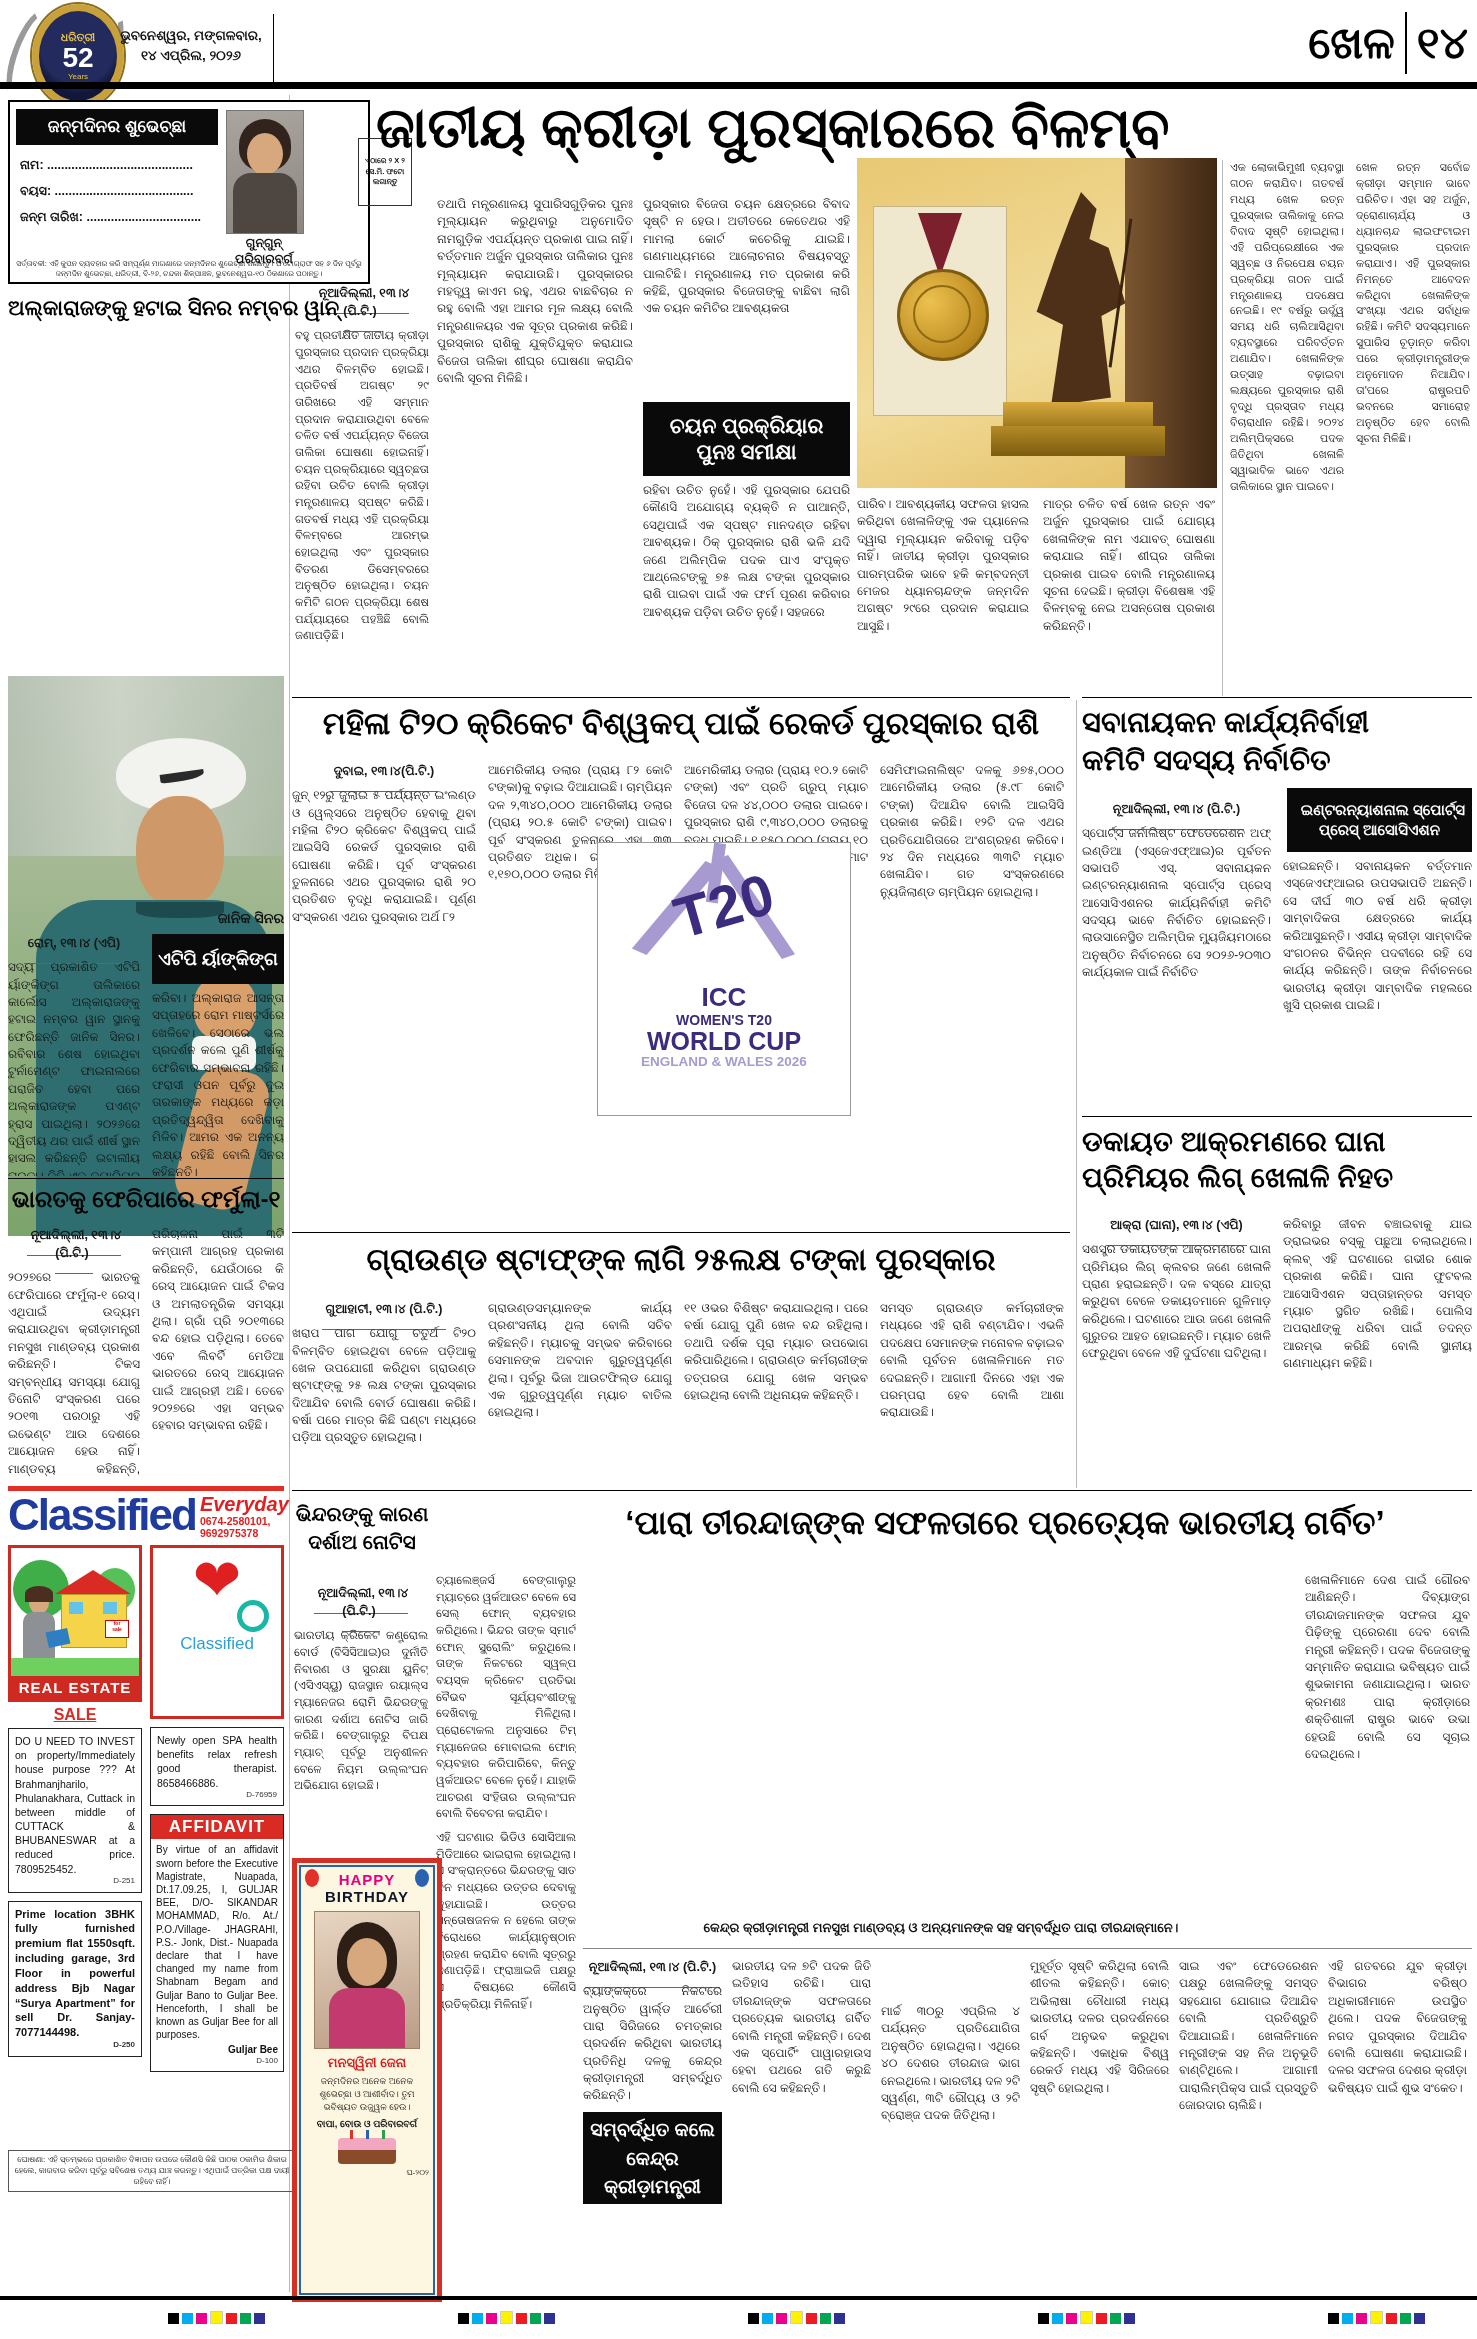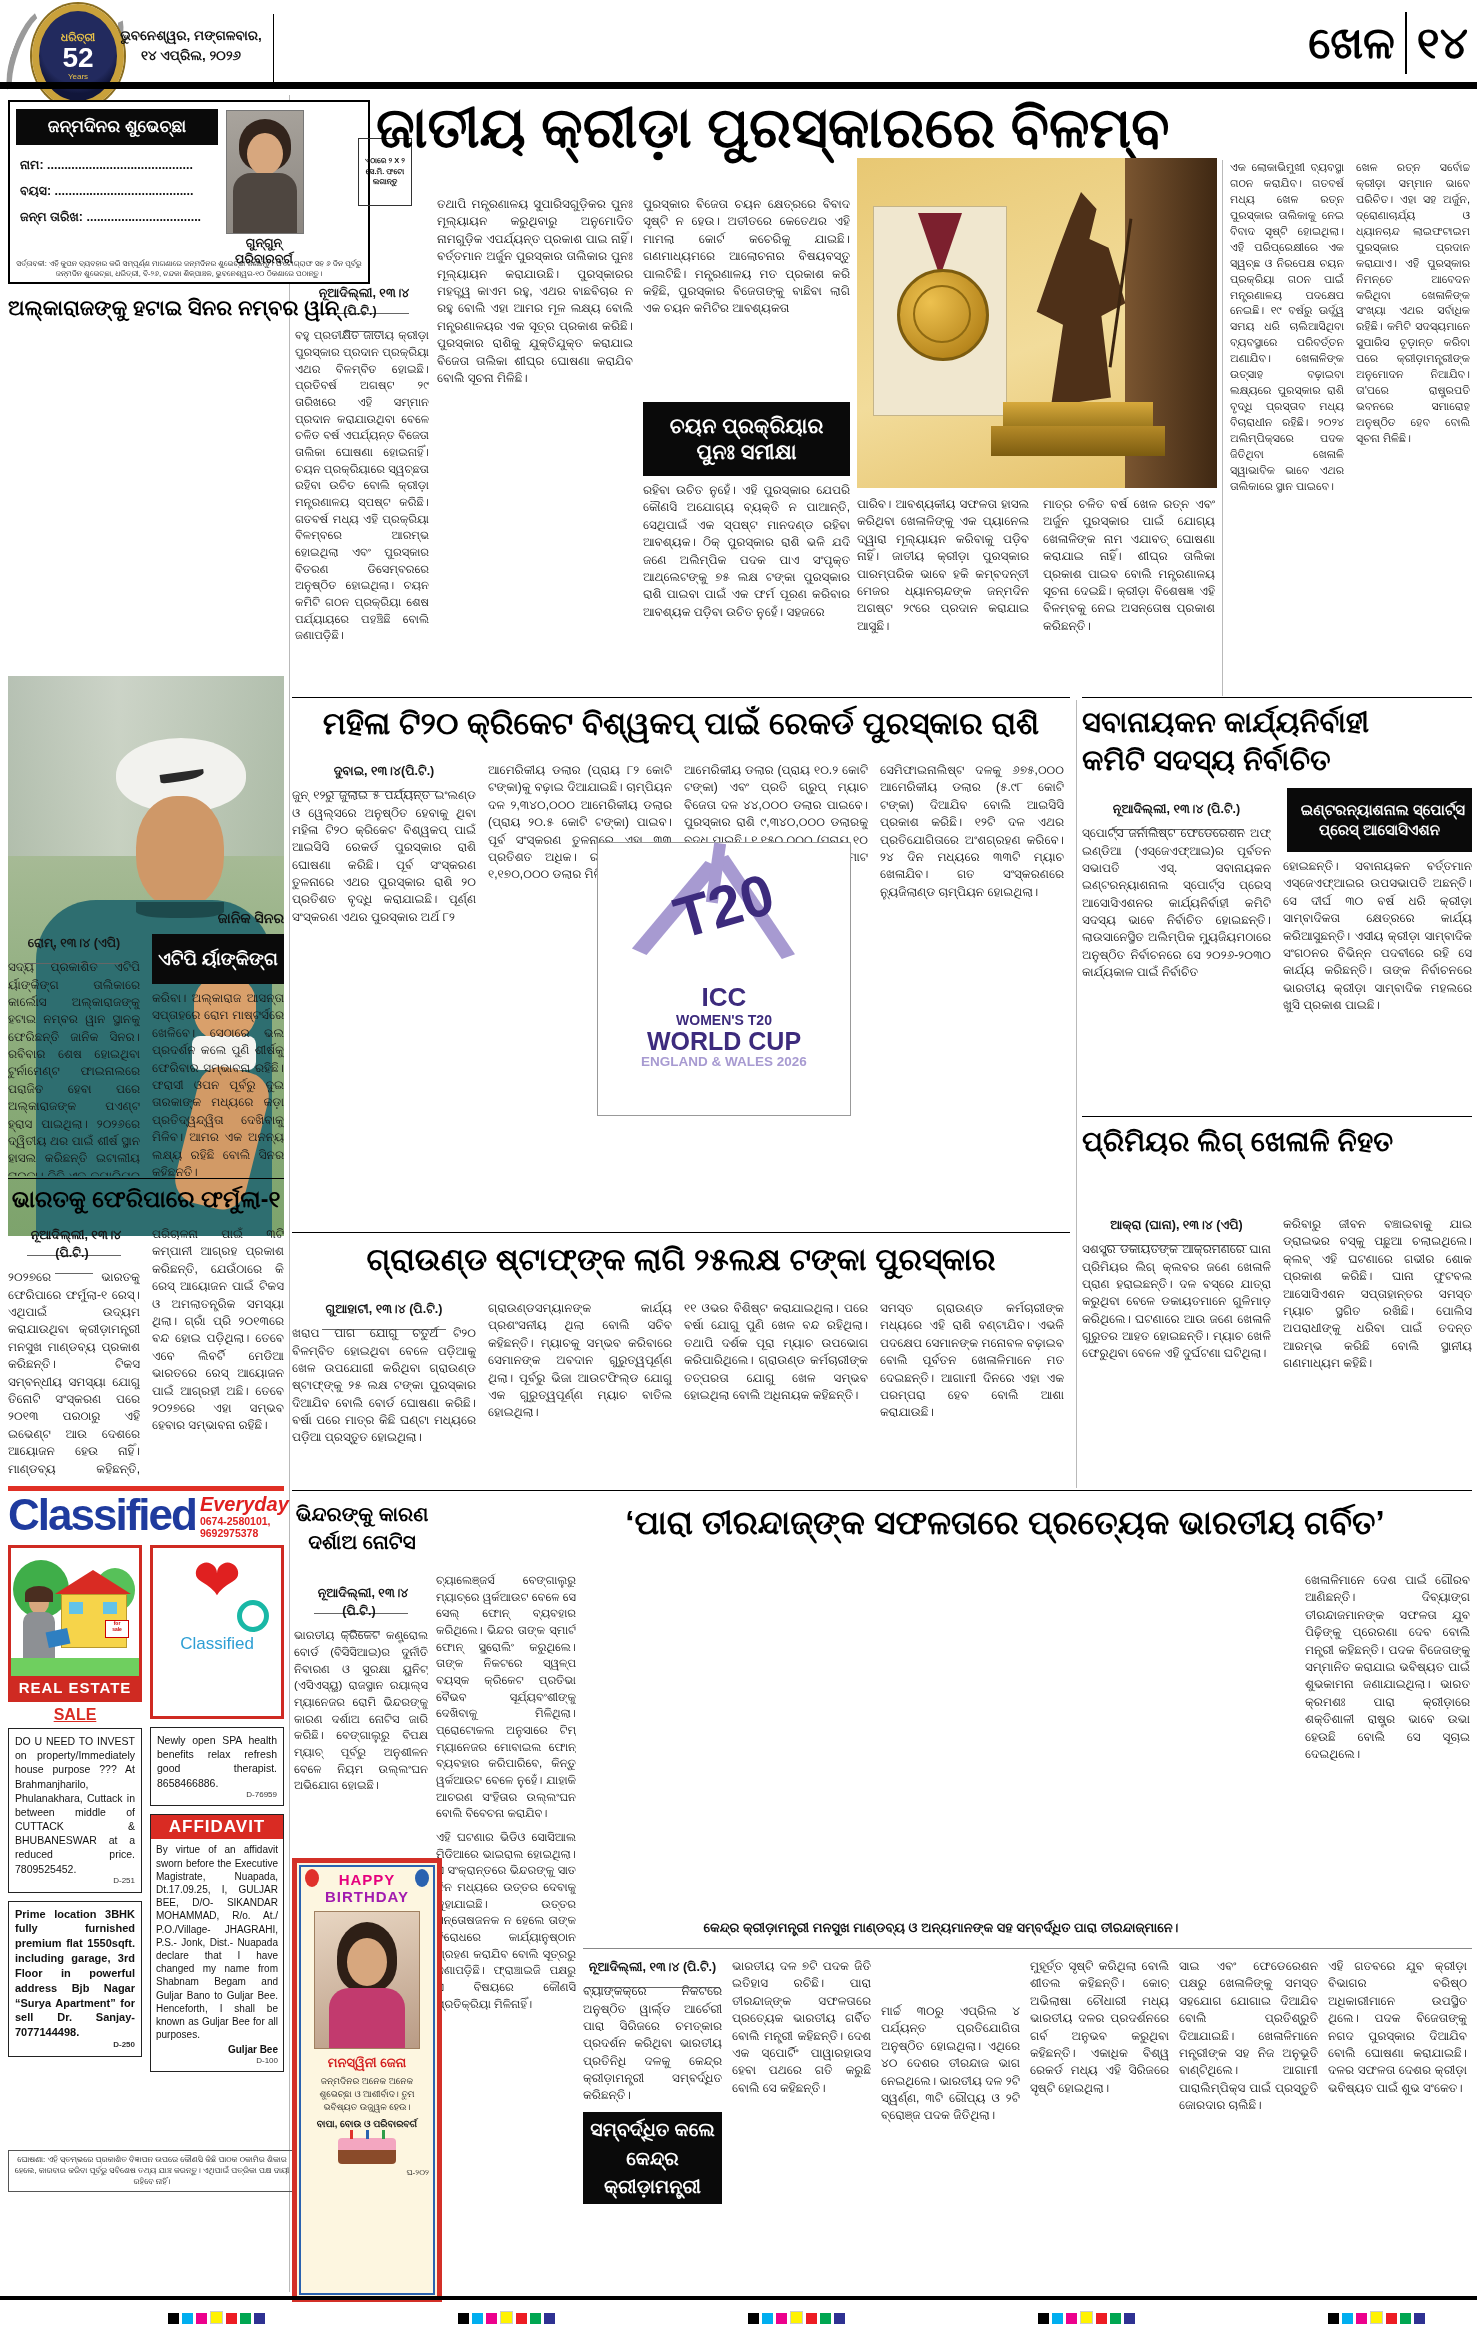--- a/index.html
+++ b/index.html
@@ -284,20 +284,21 @@
       <span class="dl"><span>ନୂଆଦିଲ୍ଲୀ, ୧୩।୪ (ପି.ଟି.)</span></span>
       <p>ସ୍ପୋର୍ଟ୍ସ ଜର୍ନାଲିଷ୍ଟ ଫେଡେରେଶନ ଅଫ୍ ଇଣ୍ଡିଆ (ଏସ୍‌ଜେଏଫ୍‌ଆଇ)ର ପୂର୍ବତନ ସଭାପତି ଏସ୍. ସବାନାୟକନ ଇଣ୍ଟରନ୍ୟାଶନାଲ ସ୍ପୋର୍ଟ୍ସ ପ୍ରେସ୍ ଆସୋସିଏଶନର କାର୍ଯ୍ୟନିର୍ବାହୀ କମିଟି ସଦସ୍ୟ ଭାବେ ନିର୍ବାଚିତ ହୋଇଛନ୍ତି। ଲାଉସାନେସ୍ଥିତ ଅଲିମ୍ପିକ ମ୍ୟୁଜିୟମଠାରେ ଅନୁଷ୍ଠିତ ନିର୍ବାଚନରେ ସେ ୨୦୨୬-୨୦୩୦ କାର୍ଯ୍ୟକାଳ ପାଇଁ ନିର୍ବାଚିତ</p>
     </div>
     <div class="bt col" style="width:189px;overflow:hidden;padding-top:58px;">
         <p>ହୋଇଛନ୍ତି। ସବାନାୟକନ ବର୍ତ୍ତମାନ ଏସ୍‌ଜେଏଫ୍‌ଆଇର ଉପସଭାପତି ଅଛନ୍ତି। ସେ ଦୀର୍ଘ ୩୦ ବର୍ଷ ଧରି କ୍ରୀଡ଼ା ସାମ୍ବାଦିକତା କ୍ଷେତ୍ରରେ କାର୍ଯ୍ୟ କରିଆସୁଛନ୍ତି। ଏସୀୟ କ୍ରୀଡ଼ା ସାମ୍ବାଦିକ ସଂଗଠନର ବିଭିନ୍ନ ପଦବୀରେ ରହି ସେ କାର୍ଯ୍ୟ କରିଛନ୍ତି। ତାଙ୍କ ନିର୍ବାଚନରେ ଭାରତୀୟ କ୍ରୀଡ଼ା ସାମ୍ବାଦିକ ମହଲରେ ଖୁସି ପ୍ରକାଶ ପାଇଛି।</p>
       </div>
   </div>
 
   <div class="abs rule" style="left:1082px;top:1116px;width:390px;height:1px;"></div>
   <div class="abs hl" style="left:1082px;top:1124px;width:390px;font-size:28px;text-align:left;line-height:1.3;">
+    <div>ଡକାୟତ ଆକ୍ରମଣରେ ଘାନା</div>
     <div>ପ୍ରିମିୟର ଲିଗ୍ ଖେଳାଳି ନିହତ</div>
   </div>
   <div class="abs flexrow" style="left:1082px;top:1216px;width:390px;height:270px;gap:12px;">
     <div class="bt col" style="width:189px;overflow:hidden;">
       <span class="dl"><span>ଆକ୍ରା (ଘାନା), ୧୩।୪ (ଏପି)</span></span>
       <p>ସଶସ୍ତ୍ର ଡକାୟତଙ୍କ ଆକ୍ରମଣରେ ଘାନା ପ୍ରିମିୟର ଲିଗ୍ କ୍ଲବର ଜଣେ ଖେଳାଳି ପ୍ରାଣ ହରାଇଛନ୍ତି। ଦଳ ବସ୍‌ରେ ଯାତ୍ରା କରୁଥିବା ବେଳେ ଡକାୟତମାନେ ଗୁଳିମାଡ଼ କରିଥିଲେ। ଘଟଣାରେ ଆଉ ଜଣେ ଖେଳାଳି ଗୁରୁତର ଆହତ ହୋଇଛନ୍ତି। ମ୍ୟାଚ ଖେଳି ଫେରୁଥିବା ବେଳେ ଏହି ଦୁର୍ଘଟଣା ଘଟିଥିଲା।</p>
     </div>
     <div class="bt col" style="width:189px;overflow:hidden;">
         <p>କରିବାରୁ ଜୀବନ ବଞ୍ଚାଇବାକୁ ଯାଇ ଡ୍ରାଇଭର ବସ୍‌କୁ ପଛୁଆ ଚଲାଇଥିଲେ। କ୍ଲବ୍ ଏହି ଘଟଣାରେ ଗଭୀର ଶୋକ ପ୍ରକାଶ କରିଛି। ଘାନା ଫୁଟବଲ ଆସୋସିଏଶନ ସପ୍ତାହାନ୍ତର ସମସ୍ତ ମ୍ୟାଚ ସ୍ଥଗିତ ରଖିଛି। ପୋଲିସ ଅପରାଧୀଙ୍କୁ ଧରିବା ପାଇଁ ତଦନ୍ତ ଆରମ୍ଭ କରିଛି ବୋଲି ସ୍ଥାନୀୟ ଗଣମାଧ୍ୟମ କହିଛି।</p>
       </div>
@@ -369,21 +370,21 @@
         <p>ଏହି ଗତବରେ ଯୁବ କ୍ରୀଡ଼ା ବିଭାଗର ବରିଷ୍ଠ ଅଧିକାରୀମାନେ ଉପସ୍ଥିତ ଥିଲେ। ପଦକ ବିଜେତାଙ୍କୁ ନଗଦ ପୁରସ୍କାର ଦିଆଯିବ ବୋଲି ଘୋଷଣା କରାଯାଇଛି। ଦଳର ସଫଳତା ଦେଶର କ୍ରୀଡ଼ା ଭବିଷ୍ୟତ ପାଇଁ ଶୁଭ ସଂକେତ।</p>
       </div>
   </div>
 
   <div class="abs" style="left:292px;top:1858px;width:140px;height:434px;border:5px solid #d33028;background:#fdf6e0;">
     <div style="position:absolute;inset:2px;border:2px solid #2a62b0;pointer-events:none;"></div>
     <div style="position:relative;text-align:center;padding-top:8px;">
       <div style="position:absolute;left:8px;top:6px;width:14px;height:18px;border-radius:50%;background:#e0312b;"></div>
       <div style="position:absolute;right:8px;top:6px;width:14px;height:18px;border-radius:50%;background:#2a62b0;"></div>
       <div style="font-size:15px;font-weight:bold;color:#e6007e;letter-spacing:1px;">HAPPY</div>
-      <div style="font-size:15px;font-weight:bold;color:#a21caf;letter-spacing:1px;">BIRTHDAY</div>
+      <div style="font-size:15px;font-weight:bold;color:#0f172a;letter-spacing:1px;">BIRTHDAY</div>
       <div class="photo" style="width:104px;height:136px;margin:6px auto 0 auto;background:linear-gradient(165deg,#e8d6c2,#b99b85);border:1px solid #a08060;position:relative;">
         <div style="position:absolute;left:22px;top:10px;width:60px;height:70px;border-radius:50% 50% 40% 40%;background:#2e1f16;"></div>
         <div style="position:absolute;left:32px;top:26px;width:40px;height:48px;border-radius:50%;background:#d7a77e;"></div>
         <div style="position:absolute;left:14px;top:76px;width:76px;height:60px;border-radius:20px 20px 0 0;background:#c23a6e;"></div>
       </div>
       <div style="font-size:13px;font-weight:bold;color:#d31f1f;margin-top:6px;">ମନସ୍ୱିନୀ ଜେନା</div>
       <div style="font-size:9px;line-height:1.45;padding:4px 8px;text-align:center;">ଜନ୍ମଦିନର ଅନେକ ଅନେକ ଶୁଭେଚ୍ଛା ଓ ଆଶୀର୍ବାଦ। ତୁମ ଭବିଷ୍ୟତ ଉଜ୍ଜ୍ୱଳ ହେଉ।</div>
       <div style="font-size:9.5px;font-weight:bold;">ବାପା, ବୋଉ ଓ ପରିବାରବର୍ଗ</div>
       <div style="width:58px;height:26px;margin:8px auto 0 auto;background:linear-gradient(#f3a6c0 45%,#8a4b2a 45%);border-radius:4px;position:relative;">
         <div style="position:absolute;left:12px;top:-8px;width:3px;height:9px;background:#e0312b;"></div>

